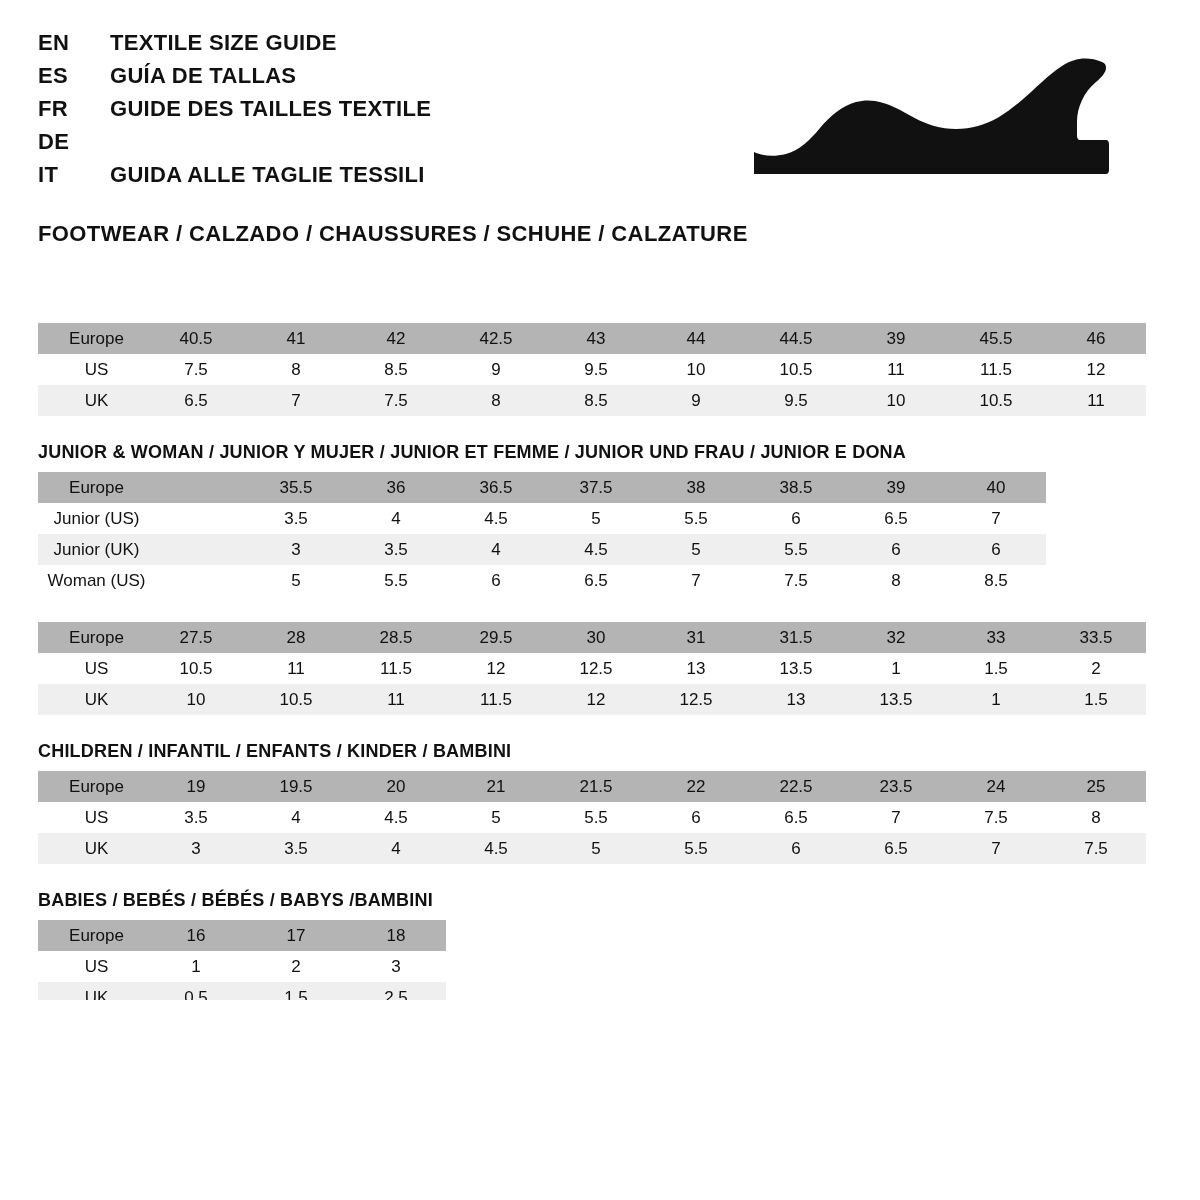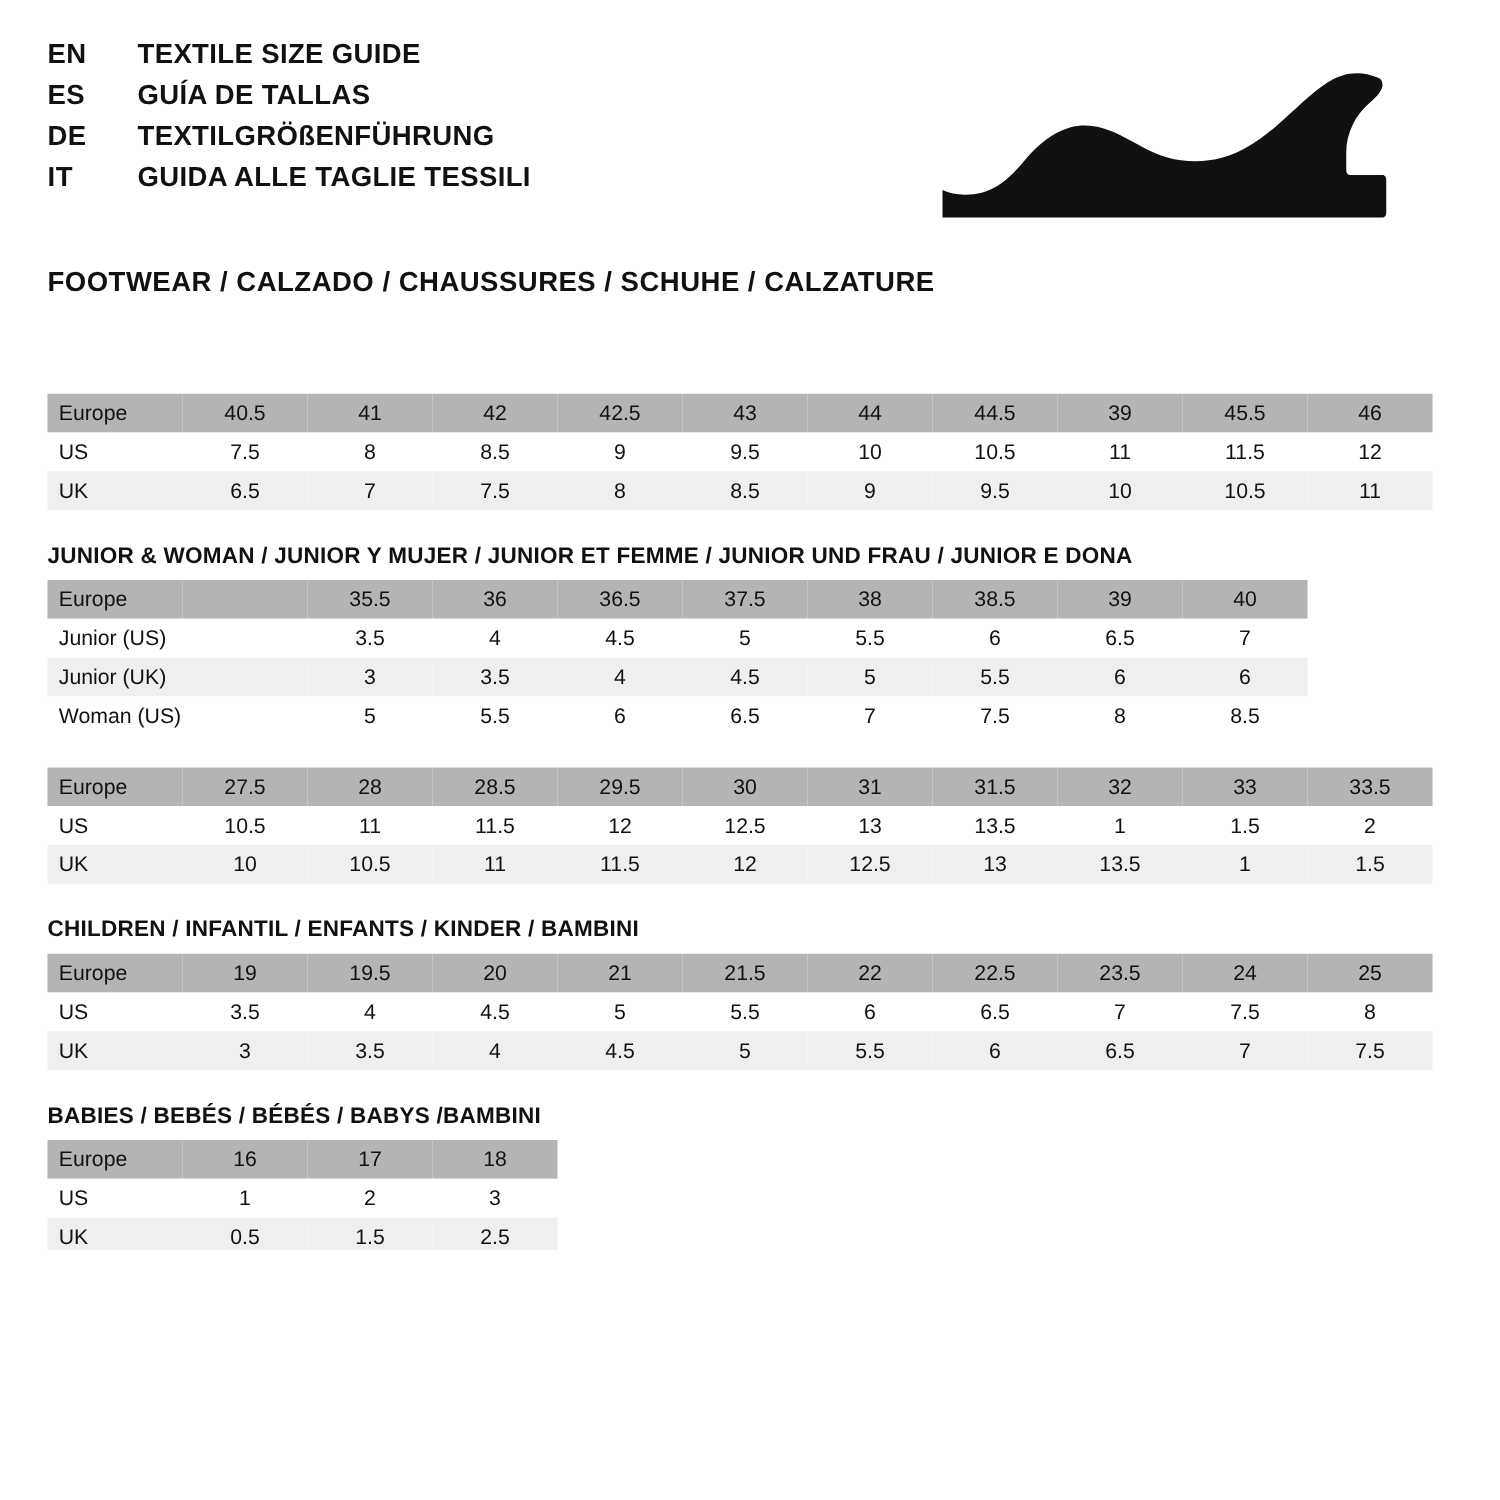--- a/index.html
+++ b/index.html
@@ -78,21 +78,21 @@
     font-size: 17px;
   }
   table.size-table td {
     height: 31px;
     padding: 0;
     text-align: center;
     vertical-align: middle;
     color: #111111;
   }
   table.size-table td.label {
-    text-align: left;
+    text-align: center;
     padding-left: 9px;
   }
   tr.head-row td {
     background: #b4b4b4;
   }
   tr.alt-a td {
     background: #ffffff;
   }
   tr.alt-b td {
     background: #efefef;
@@ -112,22 +112,25 @@
       <div class="lang-block" id="lang-list">
           <div class="lang-row">
             <div class="lang-code">EN</div>
             <div class="lang-text">TEXTILE SIZE GUIDE</div>
           </div>
           <div class="lang-row">
             <div class="lang-code">ES</div>
             <div class="lang-text">GUÍA DE TALLAS</div>
           </div>
           <div class="lang-row">
+            <div class="lang-code">FR</div>
+            <div class="lang-text">GUIDE DES TAILLES TEXTILE</div>
+          </div>
+          <div class="lang-row">
             <div class="lang-code">DE</div>
-            <div class="lang-text">TEXTILGRÖßENFÜHRUNG</div>
           </div>
           <div class="lang-row">
             <div class="lang-code">IT</div>
             <div class="lang-text">GUIDA ALLE TAGLIE TESSILI</div>
           </div>
         </div>
       <div class="shoe-wrap">
         <svg width="360" height="130" viewBox="0 0 360 130" xmlns="http://www.w3.org/2000/svg" aria-hidden="true">
           <path fill="#111111" d="M352,10 C338,4 324,6 312,14 C298,23 286,36 272,48 C258,60 244,70 228,74 C214,78 198,78 184,74 C170,70 158,62 146,56 C134,50 120,46 106,50 C92,54 80,64 70,76 C60,88 50,98 36,102 C24,105 12,104 4,100 L4,122 L356,122 C358,122 359,120 359,118 L359,92 C359,90 358,88 356,88 L330,88 C328,88 327,86 327,84 L327,70 C327,55 334,40 346,30 C352,25 356,20 356,16 C356,13 355,11 352,10 Z"></path>
         </svg>

